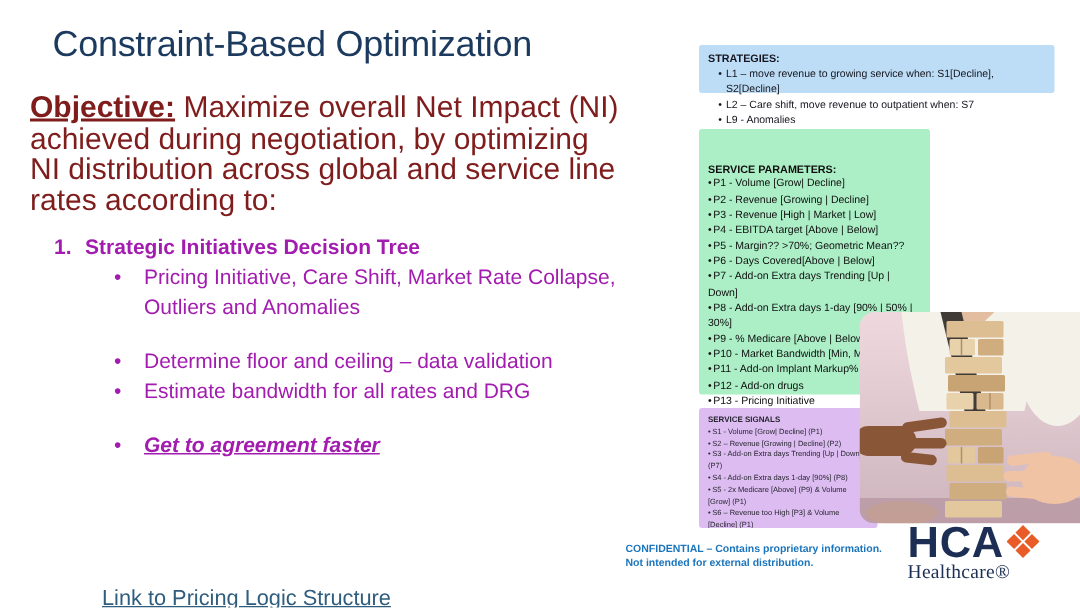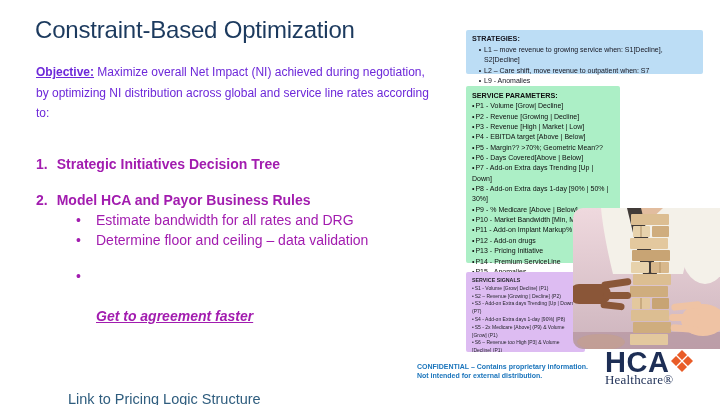--- a/index.html
+++ b/index.html
@@ -8,55 +8,55 @@
     background:#ffffff;font-family:"Liberation Sans",sans-serif;color:#111;
   }
   .abs{position:absolute;}
 
   
   .title{
     left:35px;top:16px;width:430px;
     font-size:24px;font-weight:normal;color:var(--accent-navy,#1C3A5E);
     letter-spacing:-0.2px;
   }
-  .objective{left:36px;top:62px;width:396px;font-size:12px;line-height:20.5px;color:#6d28d9;}
+  .objective{left:20px;top:62px;width:396px;font-size:20px;line-height:20.5px;color:#7f1d1d;}
   .objective .obj-label{font-weight:bold;text-decoration:underline;}
   .main-list{left:36px;top:154px;width:404px;font-size:14px;color:#a21caf;}
   .num-item{margin:0 0 16px 0;}
   .num-head{font-weight:bold;line-height:20px;width:348px;}
   .num{margin-right:9px;}
   .bullets{list-style:none;margin:0;padding:0 0 0 40px;width:352px;}
   .bullets li{display:flex;line-height:20px;}
   .blt{flex:none;width:20px;}
   .blt::before{content:"•";}
   .btx{flex:1;}
   .em-bullet{display:flex;line-height:20px;margin-left:40px;}
-  .em-text{font-weight:bold;font-style:italic;text-decoration:underline;margin-top:40px;}
+  .em-text{font-weight:bold;font-style:italic;text-decoration:underline;}
   .page-link{
     left:68px;top:391px;font-size:14.5px;color:#2F5D7E;
     text-decoration:underline;white-space:nowrap;cursor:pointer;
   }
 
   
   .sidebox{border-radius:2px;box-sizing:border-box;}
   .strategies{
-    left:466px;top:30px;width:237px;height:44px;
+    left:466px;top:30px;width:237px;height:32px;
     background:var(--strategies-bg,#BCDDF5);
     padding:4px 6px;font-size:7px;line-height:10.5px;color:#15151F;
   }
   .strategies .box-title{font-weight:bold;font-size:7.2px;}
   .strategies ul{list-style:none;margin:0;padding:0 0 0 4px;}
   .strategies li{display:flex;}
   .blt-s{flex:none;width:8px;text-align:center;}
   .blt-s::before{content:"•";}
 
   .params{
     left:466px;top:86px;width:154px;height:177px;
     background:var(--parameters-bg,#ACEFC6);
-    padding:5px 6px;font-size:7px;line-height:10.35px;color:#0e0e0e;
+    padding:22px 6px;font-size:7px;line-height:10.35px;color:#0e0e0e;
   }
   .params .box-title{font-weight:bold;font-size:7.2px;}
   .params ul{list-style:none;margin:0;padding:0;}
   .blt-g::before{content:"•";margin-right:1px;}
 
   .signals{
     left:466px;top:272px;width:119px;height:80px;
     background:var(--signals-bg,#DDBCF2);
     padding:5px 6px;font-size:5px;line-height:7.8px;color:#26262E;
     overflow:hidden;
@@ -97,34 +97,37 @@
 <div class="abs objective">
   <span class="obj-label">Objective:</span><span> Maximize overall Net Impact (NI) achieved during negotiation, by optimizing NI distribution across global and service line rates according to:</span>
 </div>
 
 <div class="abs main-list">
 
   <div class="num-item">
     <div class="num-head">
       <span class="num">1.</span><span>Strategic Initiatives Decision Tree</span>
     </div>
-  </div>
-
-  <div class="num-item">
-    <div class="num-head">
-      <span class="num">2.</span><span>Model HCA and Payor Business Rules</span>
-    </div>
     <ul class="bullets">
         <li>
           <span class="blt"></span>
-          <span class="btx">Estimate bandwidth for all rates and DRG</span>
+          <span class="btx">Pricing Initiative, Care Shift, Market Rate Collapse, Outliers and Anomalies</span>
+        </li>
+      </ul>
+  </div>
+
+  <div class="num-item">
+    <ul class="bullets">
+        <li>
+          <span class="blt"></span>
+          <span class="btx">Determine floor and ceiling – data validation</span>
         </li>
         <li>
           <span class="blt"></span>
-          <span class="btx">Determine floor and ceiling – data validation</span>
+          <span class="btx">Estimate bandwidth for all rates and DRG</span>
         </li>
       </ul>
   </div>
 
   <div class="num-item" style="margin-bottom:0;">
     <div class="em-bullet">
       <span class="blt"></span>
       <span class="em-text">Get to agreement faster</span>
     </div>
   </div>

